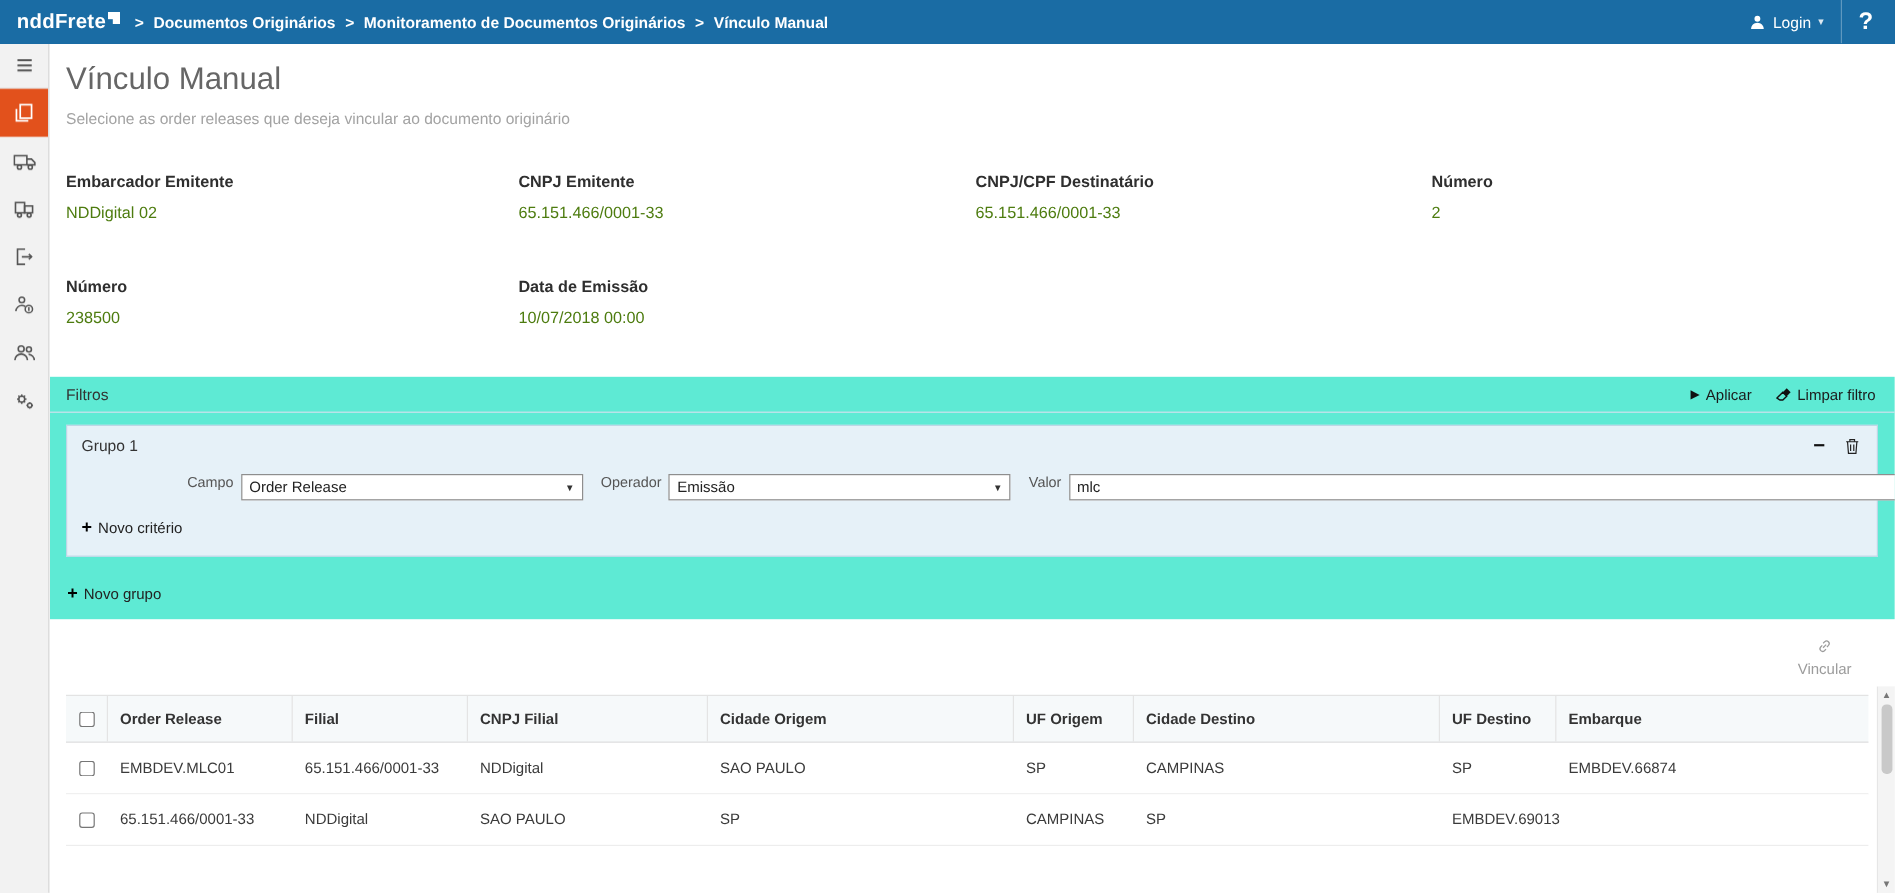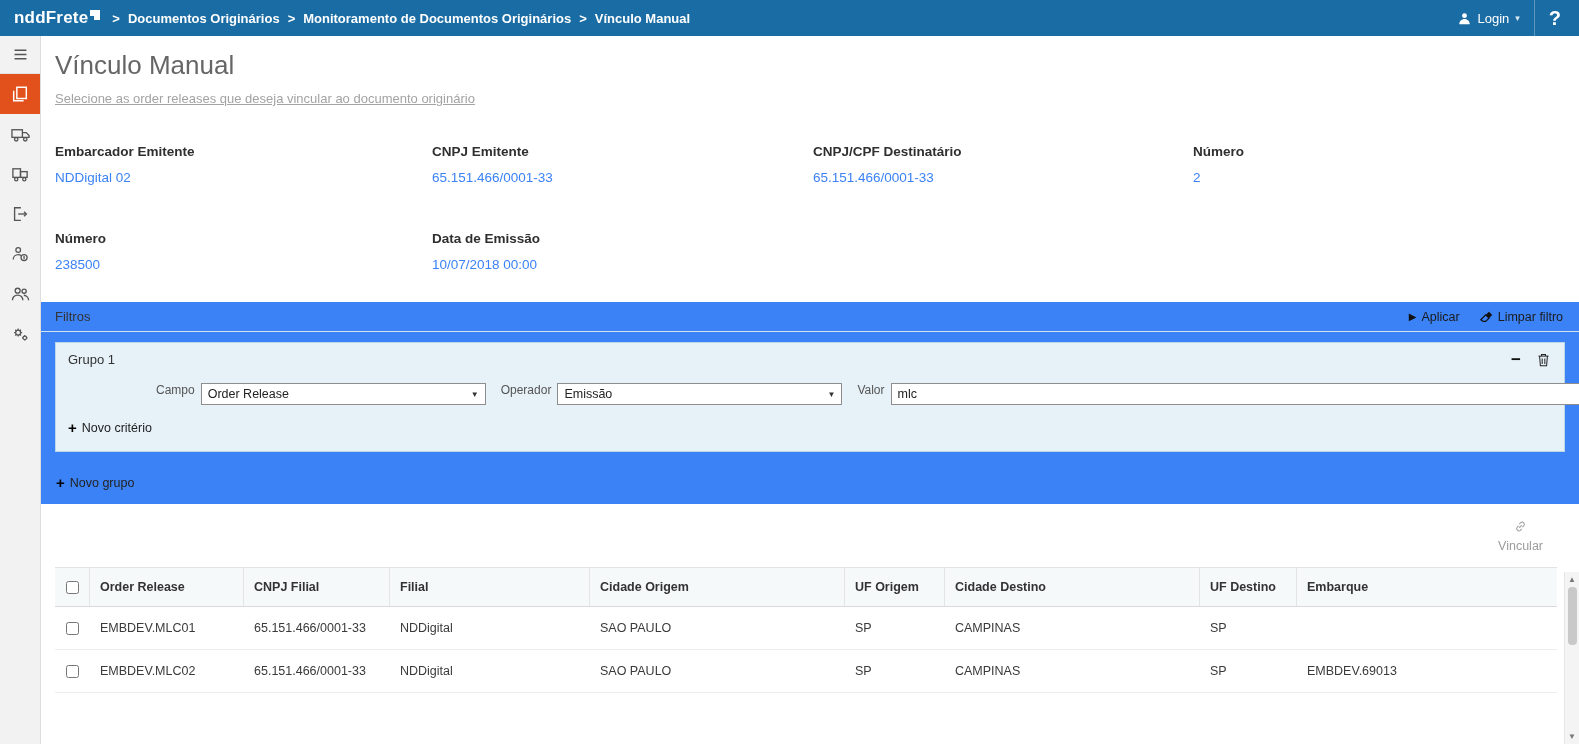--- a/index.html
+++ b/index.html
@@ -24,28 +24,28 @@
   .side-item { width:100%; height:40px; display:flex; align-items:center; justify-content:center; cursor:pointer; color:#555; }
   .side-item svg { stroke:#555; }
   .side-item.active { background:#e2511c; }
   .side-item.active svg { stroke:#fff; }
   .side-item.menu { height:38px; border-bottom:1px solid #e2e2e2; }
 
   
   .main { position:absolute; top:36px; left:41px; width:1538px; height:708px; overflow:hidden; background:#fff; }
   .page-head { padding:12px 14px 0 14px; }
   .page-title { font-size:26px; font-weight:400; color:#666; margin:2px 0 10px; }
-  .page-subtitle { font-size:13px; color:#a3a3a3;text-decoration:underline; }
+  .page-subtitle { font-size:13px; color:#a3a3a3; }
 
   .details { display:grid; grid-template-columns:377px 381px 380px 1fr; row-gap:46px; padding:0 14px; margin-top:38px; }
   .fld-label { font-weight:bold; font-size:13.5px; color:#2f2f2f; }
-  .fld-value { margin-top:11px; font-size:13.5px; color:#3b82f6; }
-
-  
-  .filters { background:#3b82f6; margin-top:30px; }
+  .fld-value { margin-top:11px; font-size:13.5px; color:#4d7c0f; }
+
+  
+  .filters { background:#5eead4; margin-top:42px; }
   .filters-header { height:30px; display:flex; align-items:center; padding:0 16px 0 14px; font-size:13px; color:#333; border-bottom:1px solid #cfe2ee; }
   .filters-actions { margin-left:auto; display:flex; align-items:center; gap:20px; }
   .f-action { display:flex; align-items:center; gap:5px; font-size:12.5px; color:#1b1b1b; cursor:pointer; }
   .play-ic { font-size:10px; color:#111; }
 
   .group { margin:10px 14px 0 14px; background:#e6f1f8; border:1px solid #bcd7e6; }
   .group-header { display:flex; align-items:center; padding:9px 14px 4px 12px; font-size:13px; color:#333; }
   .group-actions { margin-left:auto; display:flex; align-items:center; gap:16px; }
   .minus-btn { font-size:17px; font-weight:bold; line-height:14px; color:#111; cursor:pointer; }
   .trash-btn { cursor:pointer; display:flex; }
@@ -306,46 +306,46 @@
       <span>Vincular</span>
     </span>
   </div>
 
   <div class="grid-table">
     <div class="thead" id="thead">
         <div class="th cb">
           <input type="checkbox" style="">
         </div>
         <div class="th">Order Release</div>
+        <div class="th">Filial</div>
         <div class="th">CNPJ Filial</div>
-        <div class="th">Filial</div>
         <div class="th">Cidade Origem</div>
         <div class="th">UF Origem</div>
         <div class="th">Cidade Destino</div>
         <div class="th">UF Destino</div>
         <div class="th">Embarque</div>
       </div>
     <div id="tbody">
         <div class="tr">
           <div class="td cb">
             <input type="checkbox" style="">
           </div>
           <div class="td">EMBDEV.MLC01</div>
           <div class="td">65.151.466/0001-33</div>
           <div class="td">NDDigital</div>
           <div class="td">SAO PAULO</div>
           <div class="td">SP</div>
           <div class="td">CAMPINAS</div>
           <div class="td">SP</div>
+          <div class="td">EMBDEV.66874</div>
         </div>
         <div class="tr">
           <div class="td cb">
             <input type="checkbox" style="">
           </div>
-          <div class="td">EMBDEV.MLC02</div>
           <div class="td">65.151.466/0001-33</div>
           <div class="td">NDDigital</div>
           <div class="td">SAO PAULO</div>
           <div class="td">SP</div>
           <div class="td">CAMPINAS</div>
           <div class="td">SP</div>
           <div class="td">EMBDEV.69013</div>
         </div>
       </div>
   </div>

